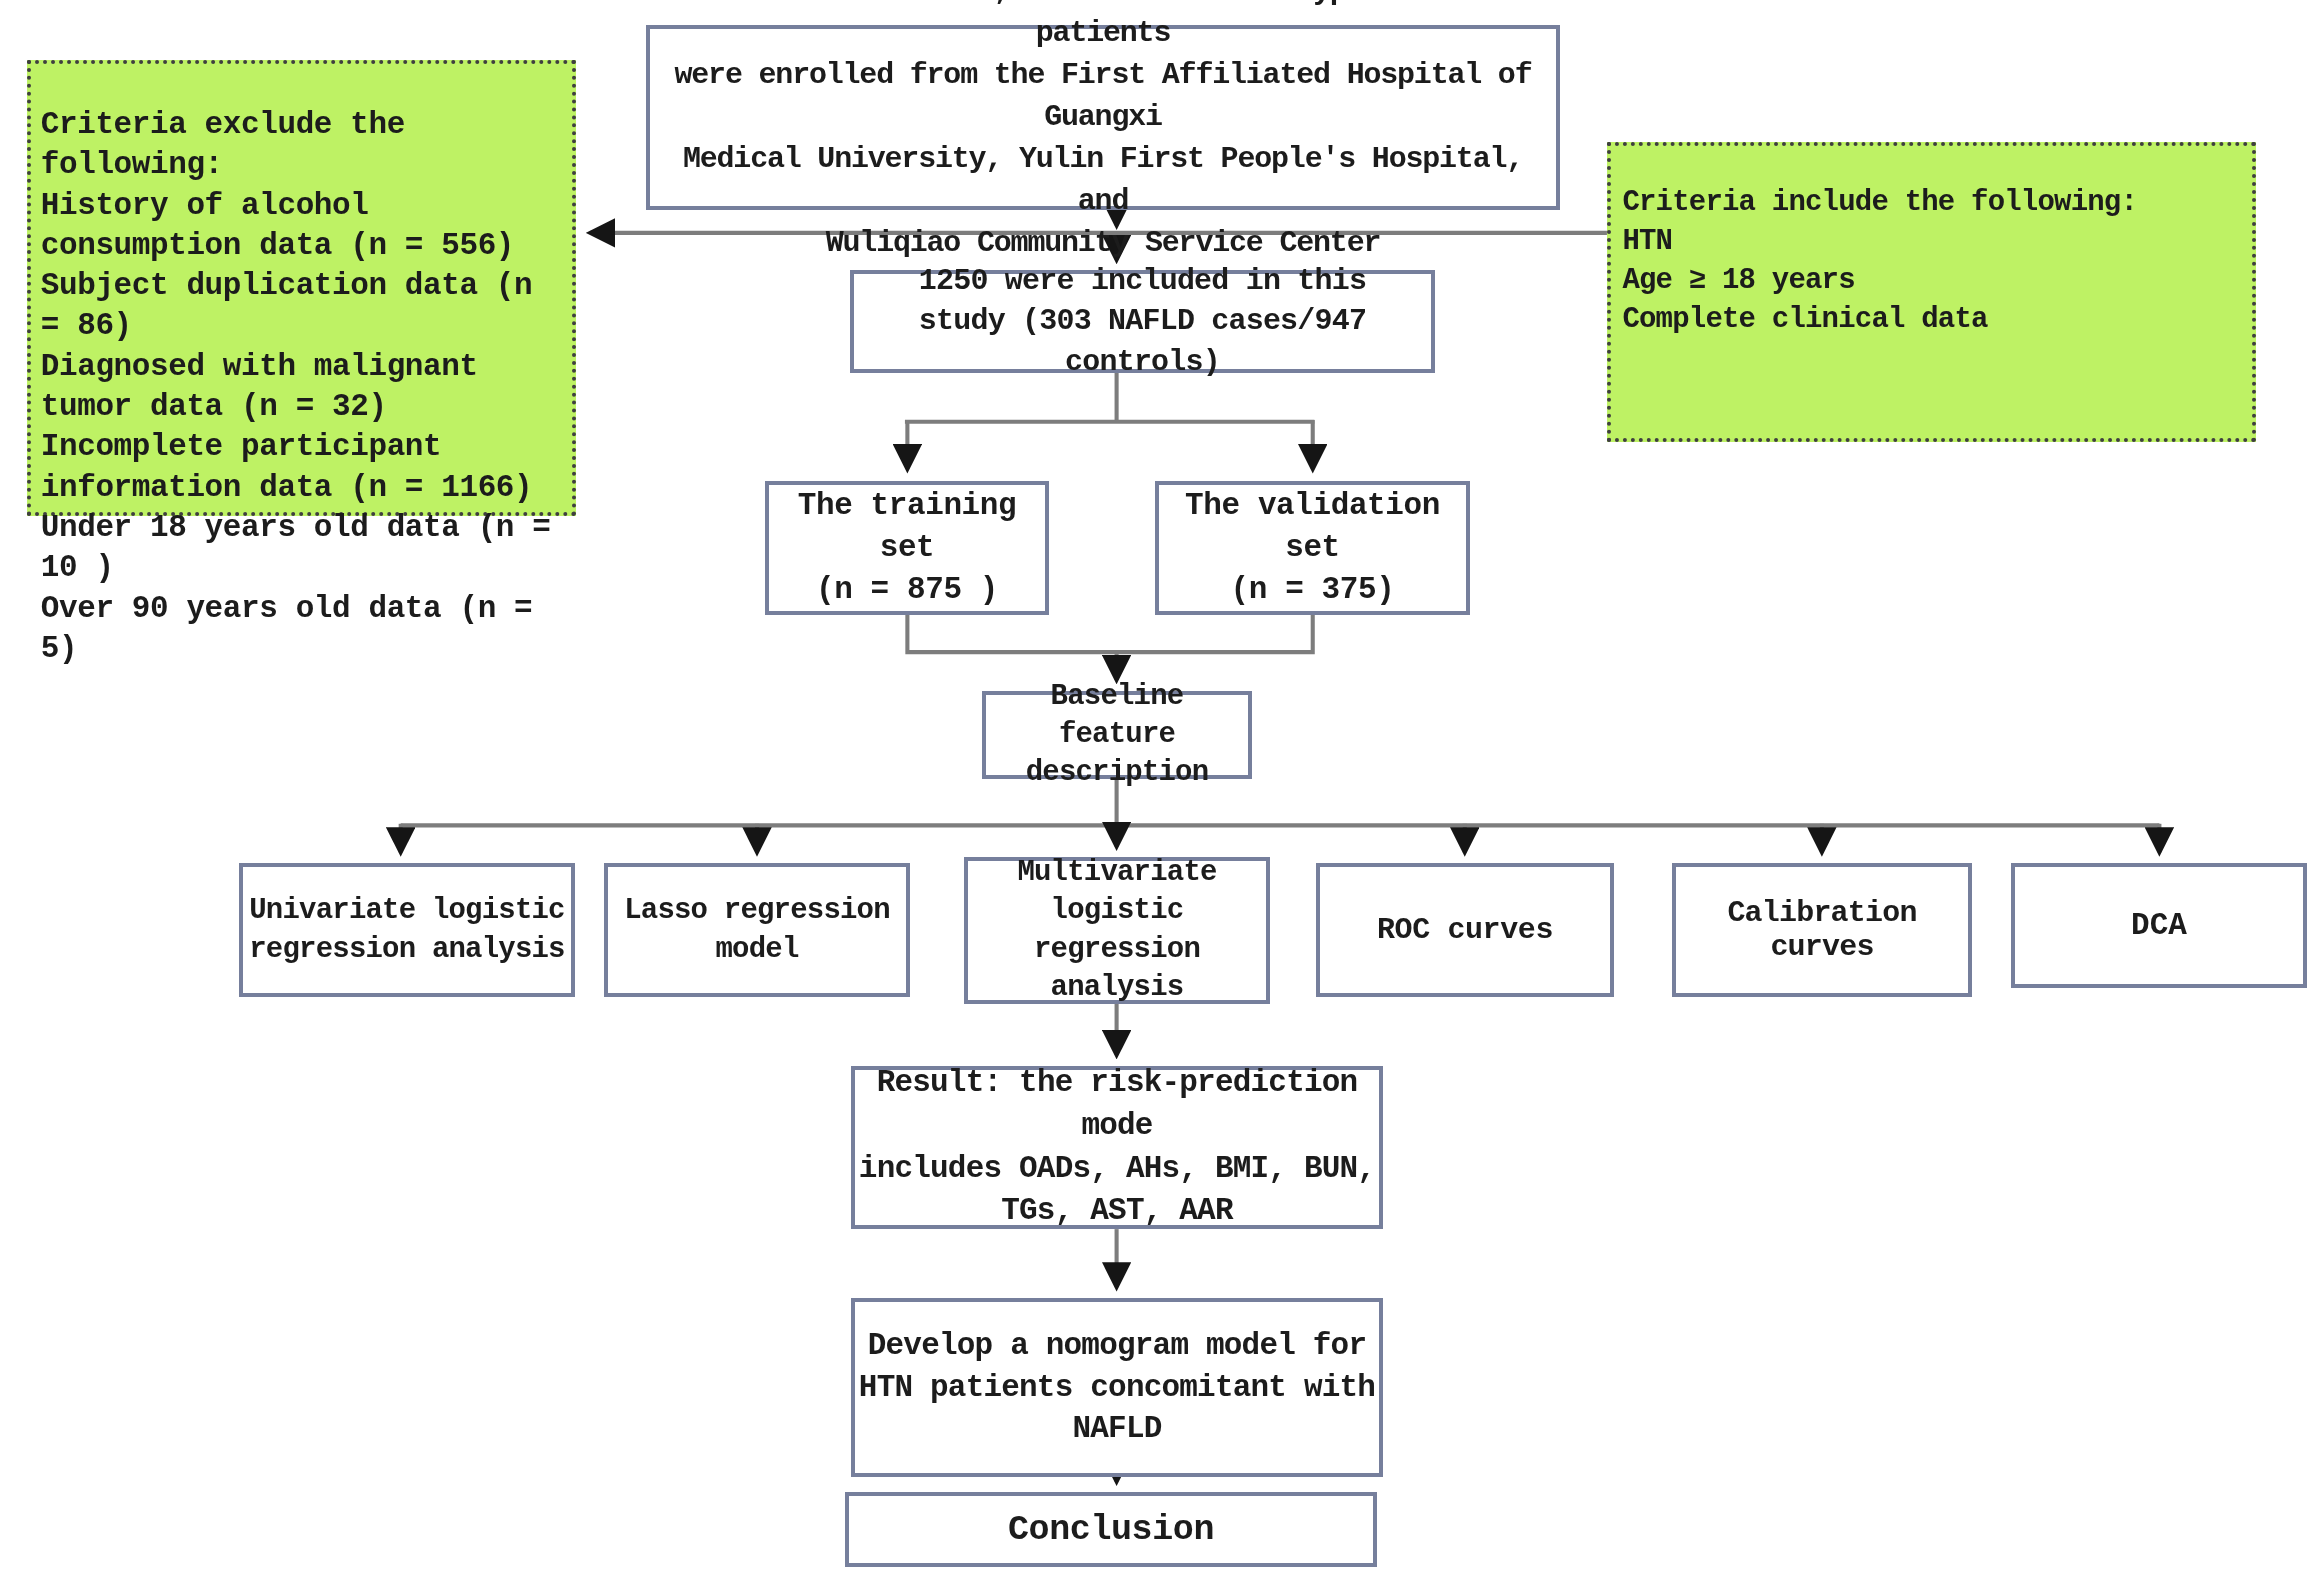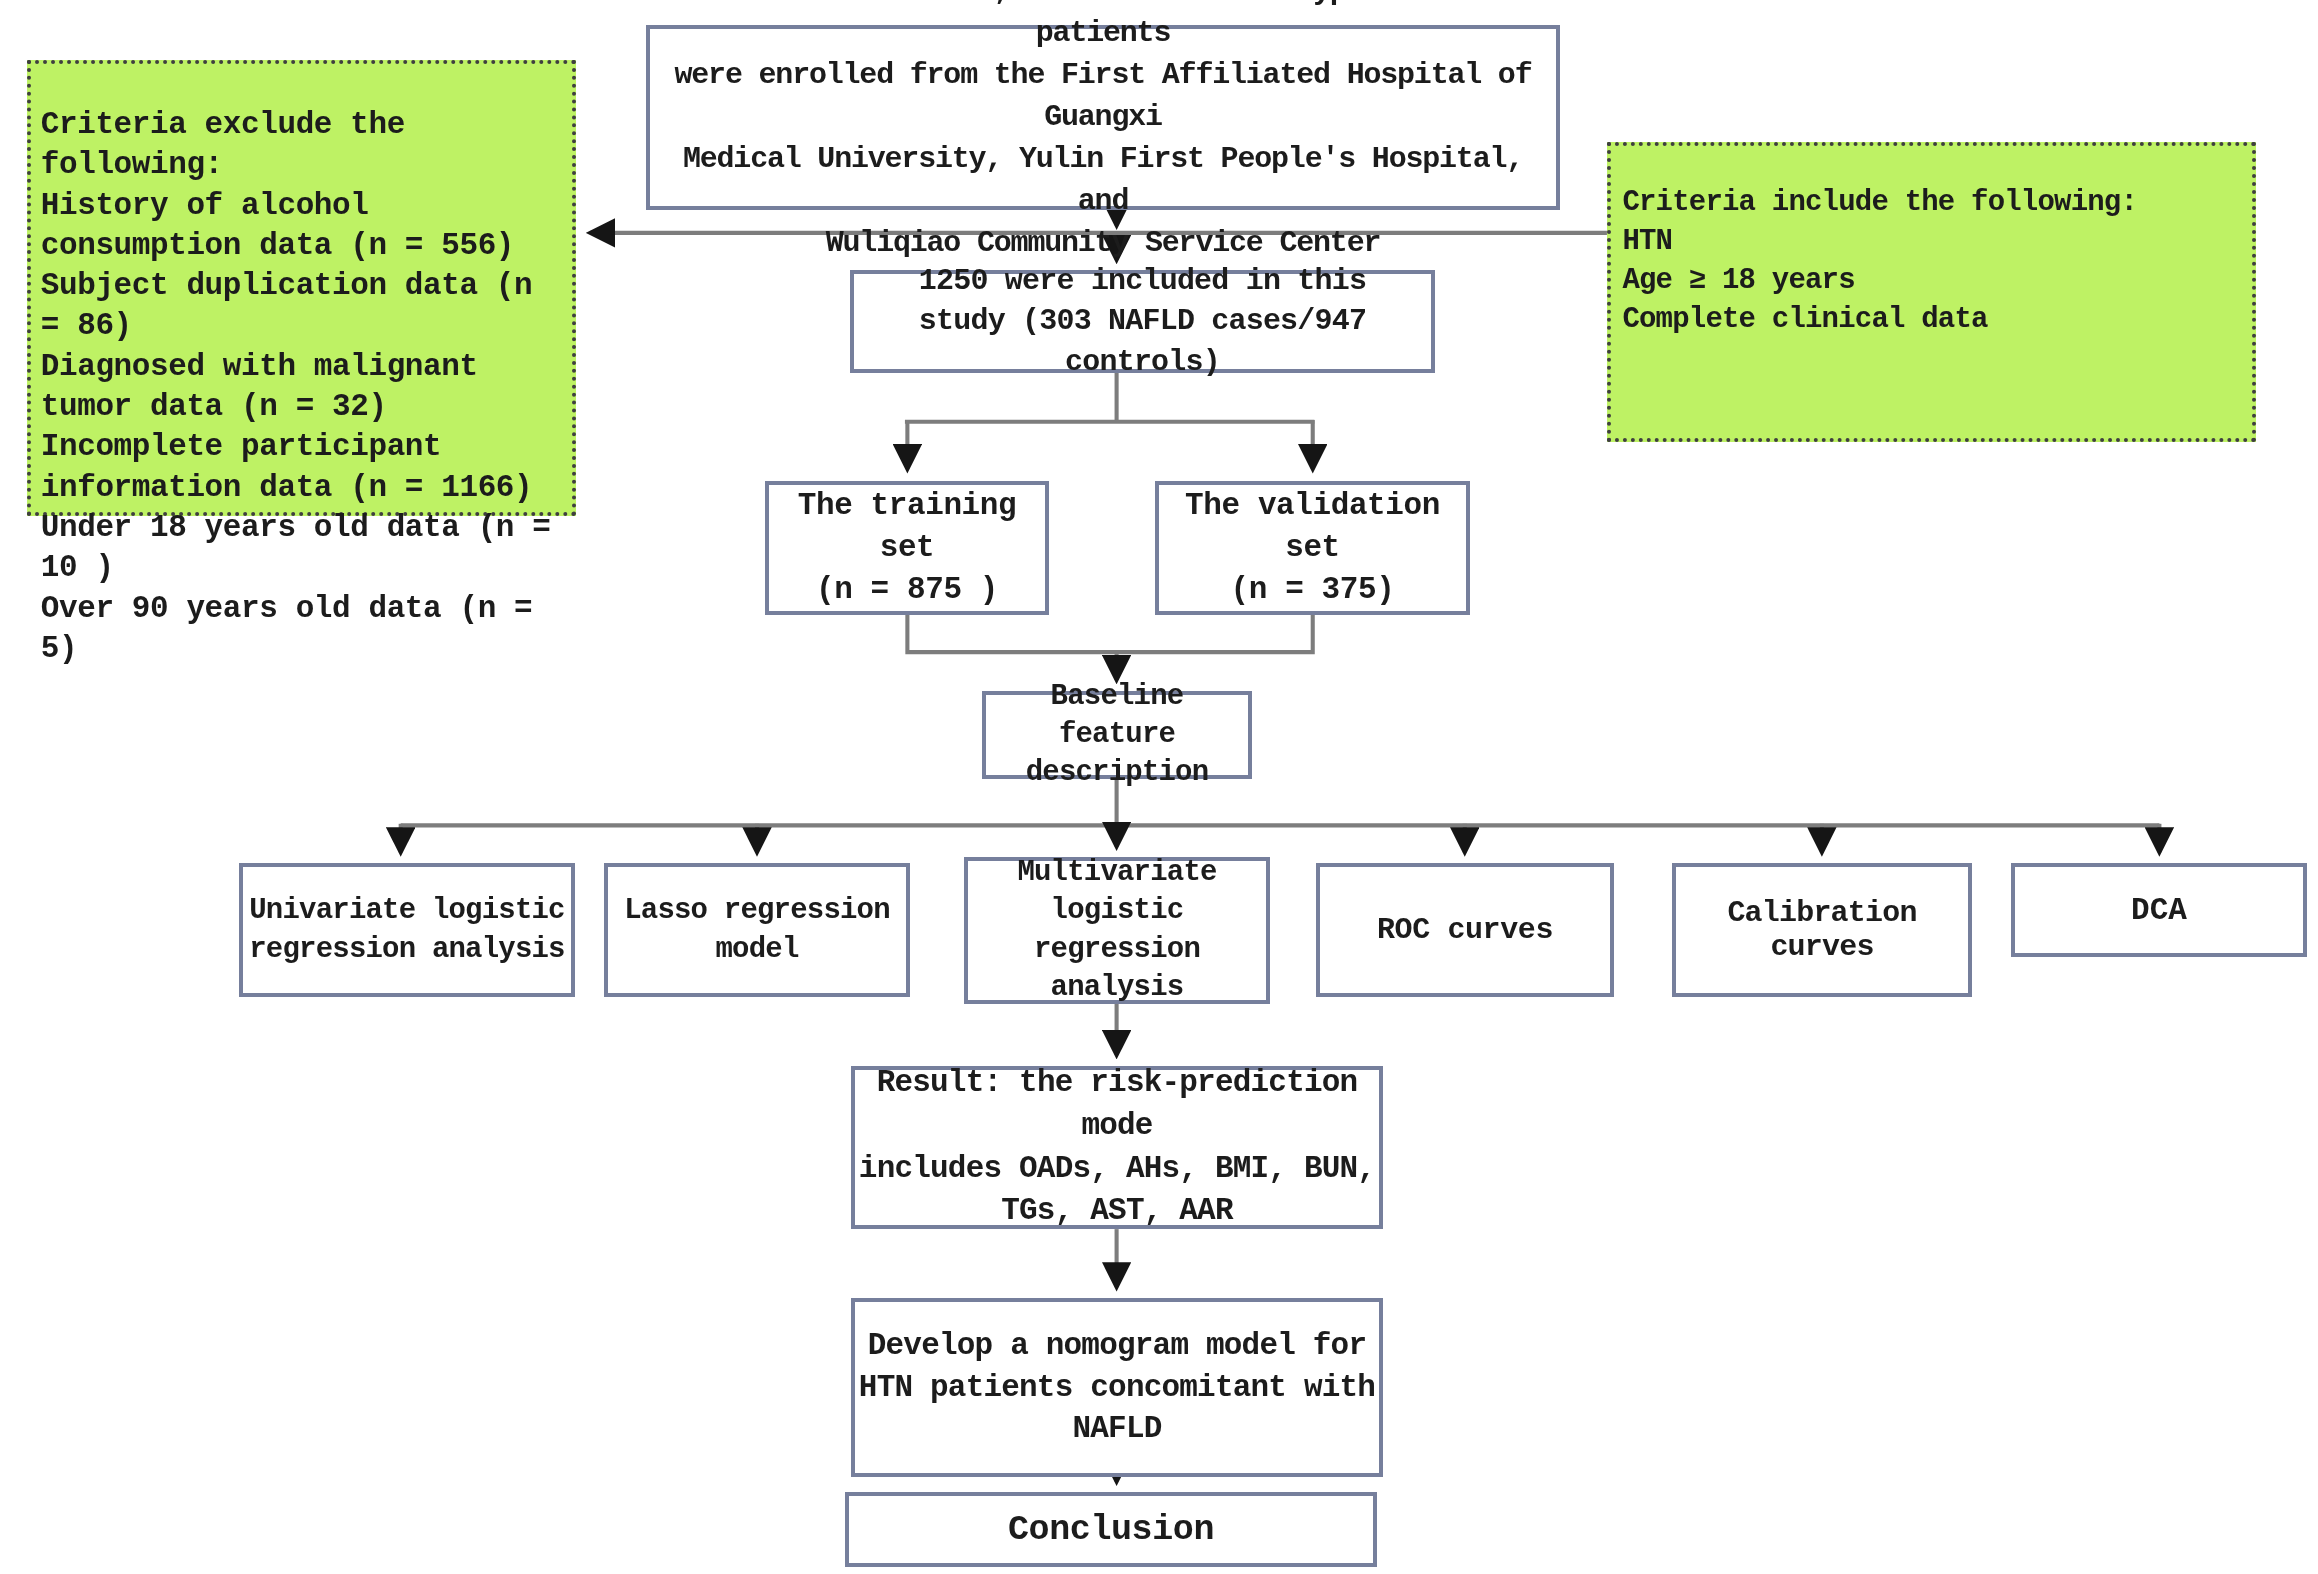--- a/index.html
+++ b/index.html
@@ -36,21 +36,21 @@
   #box-enrollment{left:646px;top:24.5px;width:914px;height:185px;font-size:30px;letter-spacing:-1.2px;line-height:1.40;}
   #box-included{left:850px;top:270px;width:585px;height:103px;font-size:30px;letter-spacing:-0.8px;line-height:1.35;}
   #box-training{left:765px;top:481px;width:284px;height:134px;font-size:31px;letter-spacing:-0.4px;line-height:1.35;}
   #box-validation{left:1155px;top:481px;width:315px;height:134px;font-size:31px;letter-spacing:-0.4px;line-height:1.35;}
   #box-baseline{left:982px;top:691px;width:270px;height:88px;font-size:29px;letter-spacing:-0.8px;line-height:1.3;}
   #box-univariate{left:239px;top:863px;width:336px;height:134px;font-size:29px;letter-spacing:-0.8px;line-height:1.35;}
   #box-lasso{left:604px;top:863px;width:306px;height:134px;font-size:29px;letter-spacing:-0.8px;line-height:1.35;}
   #box-multivariate{left:964px;top:857px;width:306px;height:147px;font-size:29px;letter-spacing:-0.8px;line-height:1.32;}
   #box-roc{left:1316px;top:863px;width:298px;height:134px;font-size:30px;letter-spacing:-0.4px;}
   #box-calibration{left:1672px;top:863px;width:300px;height:134px;font-size:30px;letter-spacing:-0.8px;}
-  #box-dca{left:2011px;top:863px;width:296px;height:94px;font-size:31px;}
+  #box-dca{left:2011px;top:863px;width:296px;height:125px;font-size:31px;}
   #box-result{left:851px;top:1066px;width:532px;height:163px;font-size:31px;letter-spacing:-0.8px;line-height:1.38;}
   #box-nomogram{left:851px;top:1298px;width:532px;height:179px;font-size:31px;letter-spacing:-0.8px;line-height:1.35;}
   #box-conclusion{left:845px;top:1492px;width:532px;height:75px;font-size:35px;letter-spacing:-0.4px;}
   #box-exclusion{
     left:27px;top:60px;width:549px;height:456px;
     padding:41px 8.2px 0 9.8px;
     font-size:31px;letter-spacing:-0.4px;line-height:1.30;
   }
   #box-inclusion{
     left:1607px;top:142px;width:649px;height:300px;

